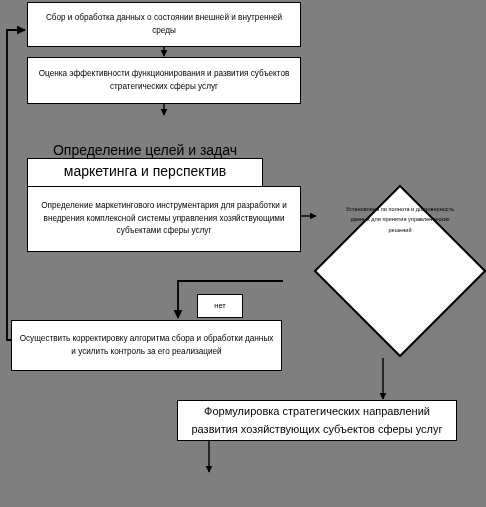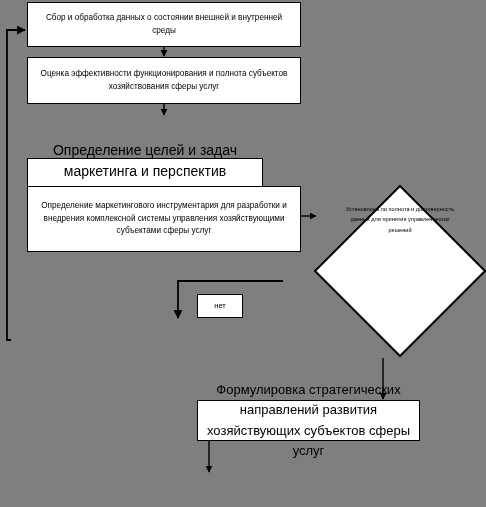--- a/index.html
+++ b/index.html
@@ -33,21 +33,21 @@
   }
   .node-text {
     display: block;
     width: 100%;
   }
   #box1 { left: 27px;  top: 2px;   width: 274px; height: 45px;  font-size: 8.2px; }
   #box2 { left: 27px;  top: 57px;  width: 274px; height: 47px;  font-size: 8.2px; }
   #box3 { left: 27px;  top: 110px; width: 236px; height: 50px;  font-size: 14px; margin-top: 48px; }
   #box4 { left: 27px;  top: 186px; width: 274px; height: 66px;  font-size: 8.2px; justify-content: flex-end; }
   #box5 { left: 11px;  top: 320px; width: 271px; height: 51px;  font-size: 8.2px; }
-  #box6 { left: 177px; top: 400px; width: 223px; height: 41px;  font-size: 13px; margin-left: 20px; }
+  #box6 { left: 177px; top: 400px; width: 280px; height: 41px;  font-size: 11px; }
 
   #label-net {
     left: 197px; top: 294px; width: 46px; height: 17px;
     font-size: 7.5px;
   }
 
   
   #decision {
     position: absolute;
     left: 313px;
@@ -109,38 +109,41 @@
     <polyline points="11,340 7,340 7,30 25,30" fill="none" stroke="#000000" stroke-width="1.8" marker-end="url(#arrow)"></polyline>
 
     <line x1="209" y1="441" x2="209" y2="472" stroke="#000000" stroke-width="1.4" marker-end="url(#arrow)"></line>
   </svg>
 
   <div class="node" id="box1">
     <span class="node-text">Сбор и обработка данных о состоянии внешней и внутренней среды</span>
   </div>
 
   <div class="node" id="box2">
-    <span class="node-text">Оценка эффективности функционирования и полнота субъектов хозяйствования сферы услуг</span>
+    <span class="node-text">Оценка эффективности функционирования и развития субъектов стратегических сферы услуг</span>
   </div>
 
   <div class="node" id="box3">
     <span class="node-text">Определение целей и задач маркетинга и перспектив развития субъектов хозяйствования сферы услуг</span>
   </div>
 
   <div class="node" id="box4">
     <span class="node-text">Определение маркетингового инструментария для разработки и внедрения комплексной системы управления хозяйствующими субъектами сферы услуг</span>
   </div>
 
   <div id="decision">
     <svg viewBox="0 0 174 174" xmlns="http://www.w3.org/2000/svg">
       <polygon points="87,2 172,87 87,172 2,87" fill="#ffffff" stroke="#000000" stroke-width="2"></polygon>
     </svg>
     <div class="diamond-text">Установлена ли полнота и достоверность данных для принятия управленческих решений</div>
   </div>
 
+  <div class="node" id="box5">
+    <span class="node-text">Осуществить корректировку алгоритма сбора и обработки данных и усилить контроль за его реализацией</span>
+  </div>
 
   <div class="node" id="box6">
     <span class="node-text">Формулировка стратегических направлений развития хозяйствующих субъектов сферы услуг</span>
   </div>
 
   <div class="node" id="label-net">
     <span class="node-text">нет</span>
   </div>
 
 </div>

